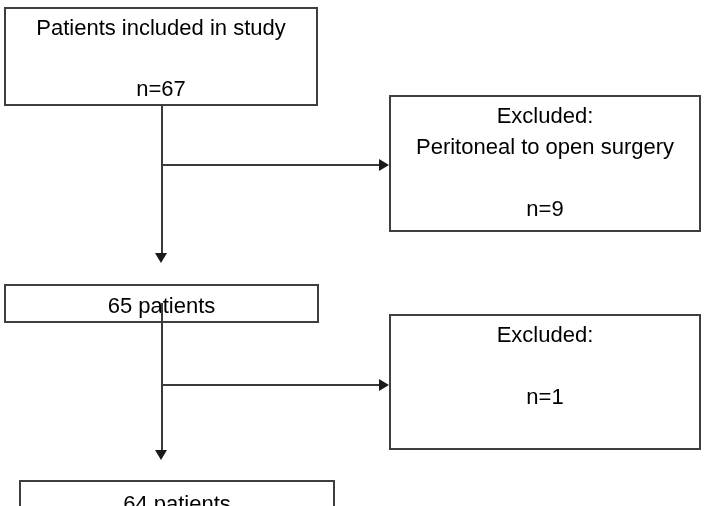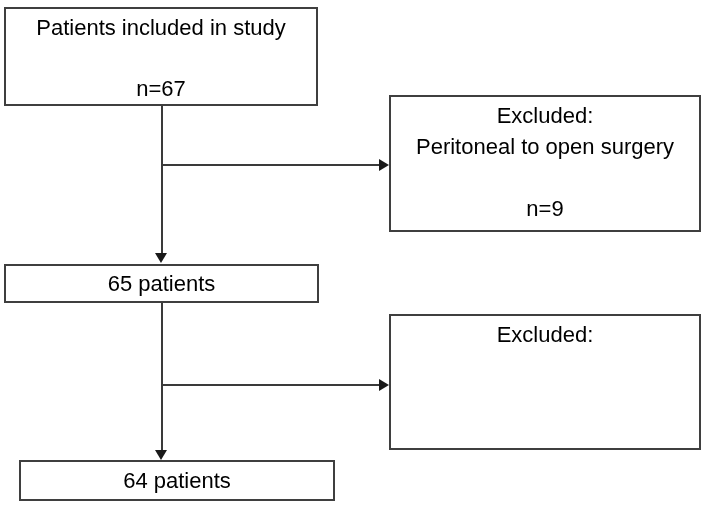--- a/index.html
+++ b/index.html
@@ -23,22 +23,23 @@
     font-size: 22px;
     line-height: 31px;
     color: #000000;
     display: flex;
     flex-direction: column;
     align-items: center;
     justify-content: flex-start;
     padding-top: 3px;
   }
   .box.single {
-    justify-content: center;
+    justify-content: flex-end;
     padding-top: 0;
+    margin-top: 20px;
   }
   .box .line { width: 100%; }
   .box .spacer { width: 100%; height: 31px; }
 
   .vline {
     position: absolute;
     width: 2px;
     background: #3a3a3a;
   }
   .hline {
@@ -109,19 +110,20 @@
 
   <div class="vline" id="vline-2"></div>
   <div class="arrow-down" id="arrow-down-2"></div>
 
   <div class="hline" id="hline-2"></div>
   <div class="arrow-right" id="arrow-right-2"></div>
 
   <div class="box" id="box-excluded-2">
     <div class="line">Excluded:</div>
     <div class="spacer"></div>
+    <div class="line">n=1</div>
   </div>
 
   <div class="box single" id="box-64">
     <div class="line">64 patients</div>
   </div>
 
 </div>
 
 </body></html>

